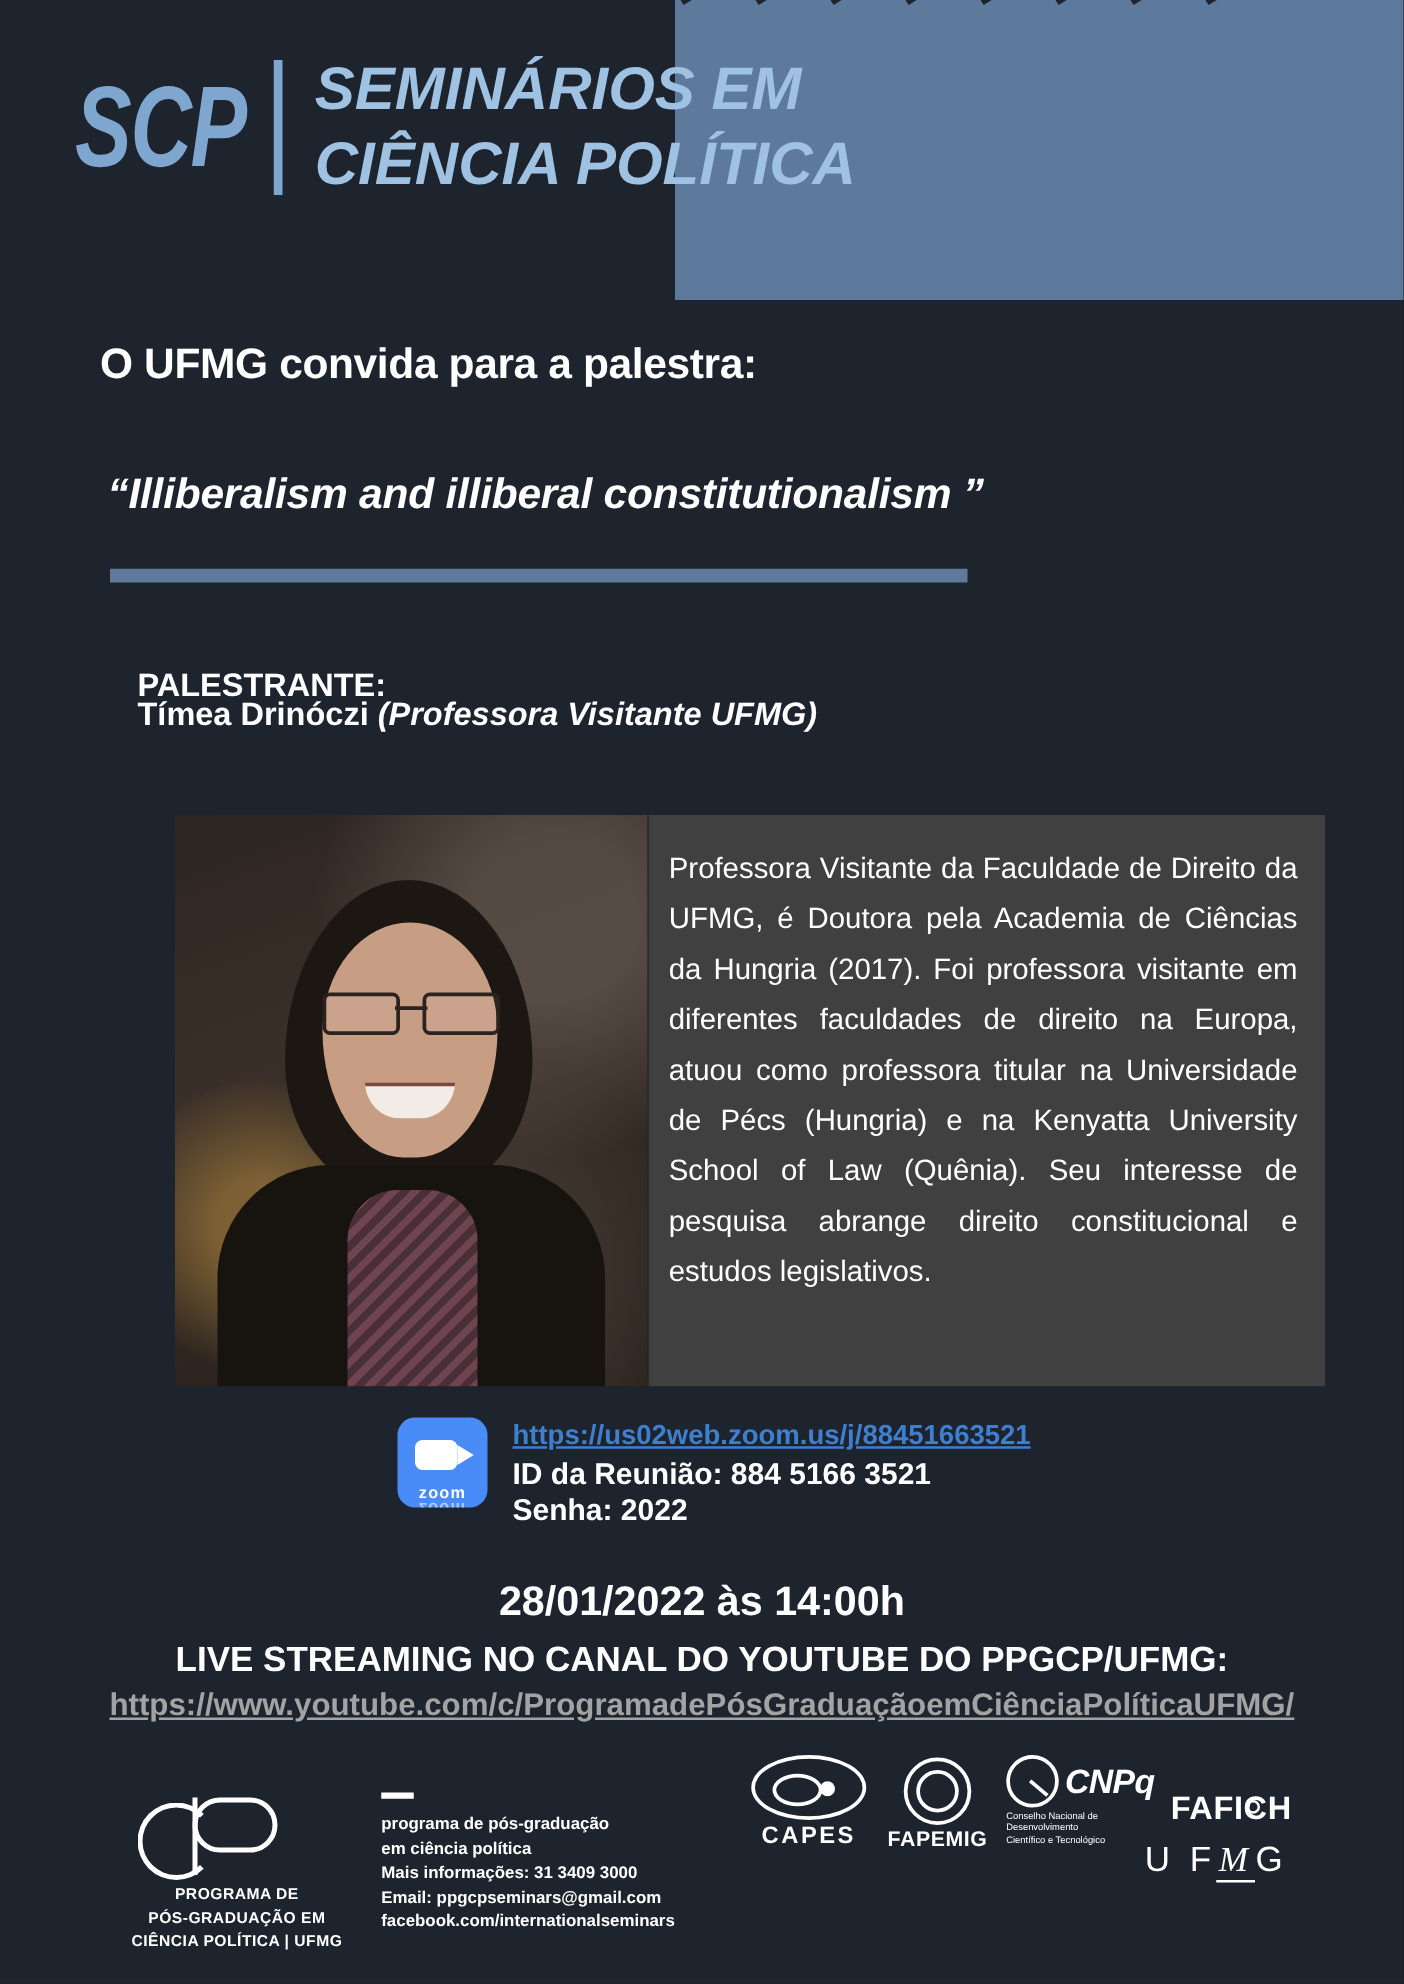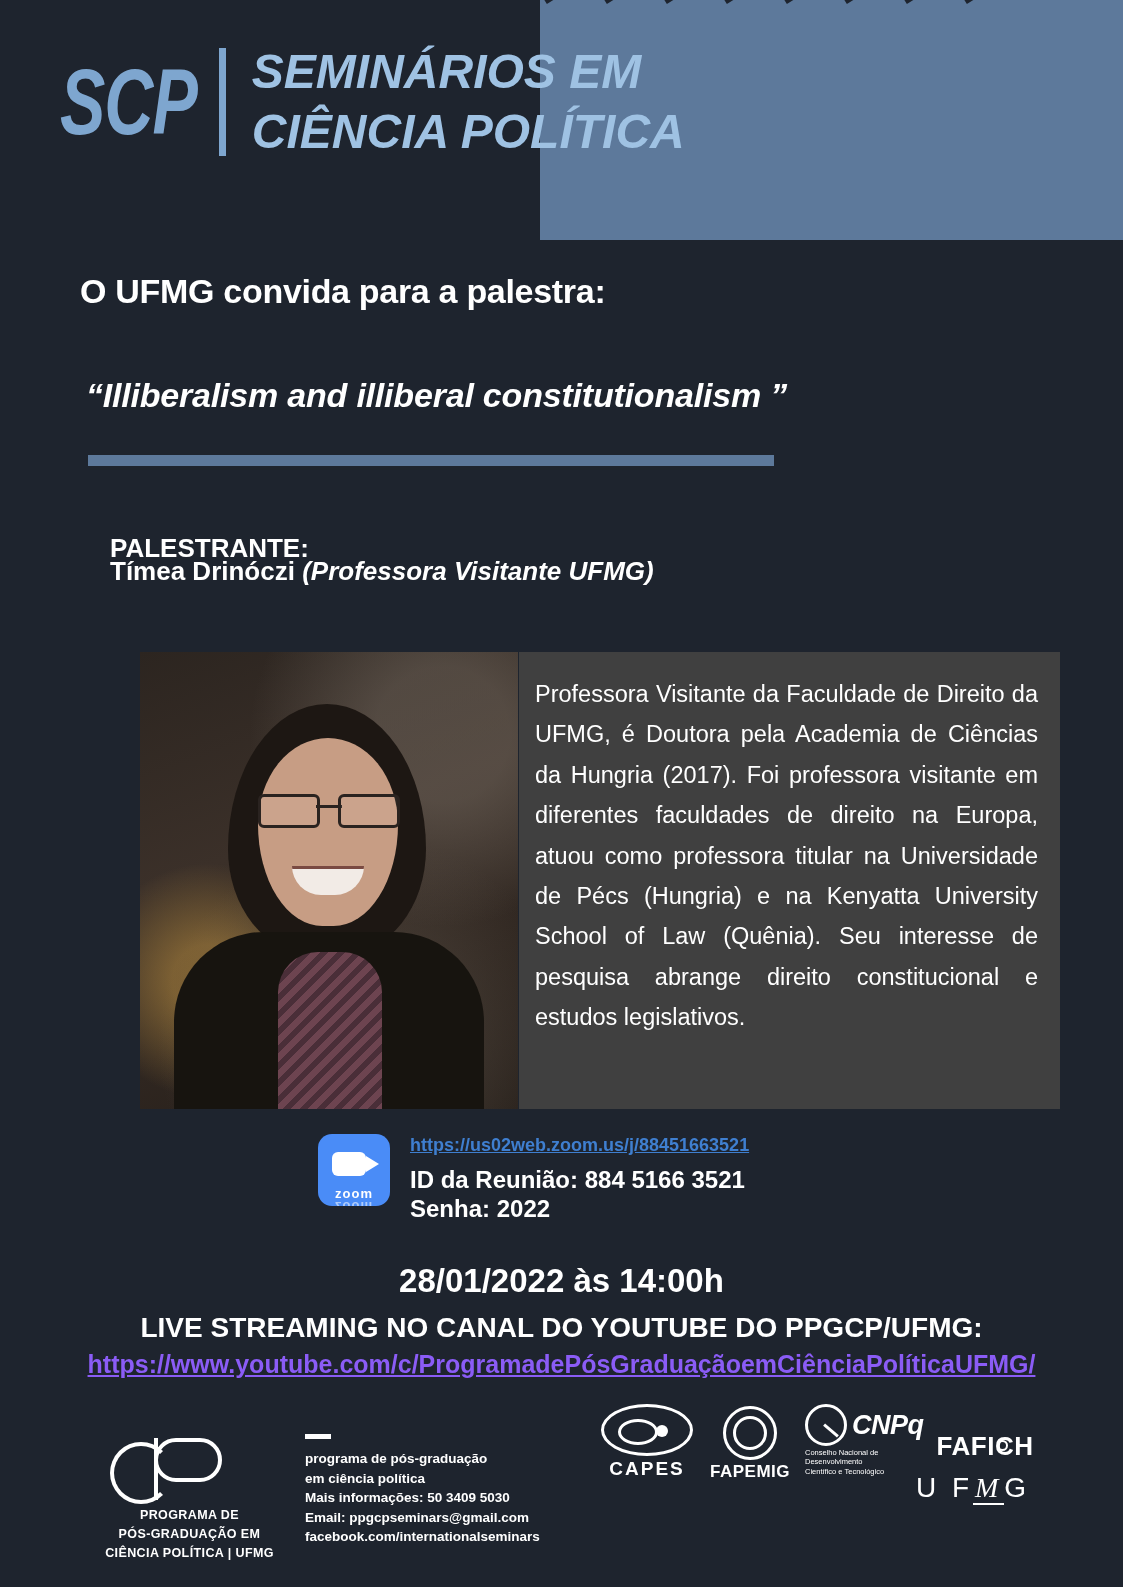--- a/index.html
+++ b/index.html
@@ -244,21 +244,21 @@
     letter-spacing: 1px;
   }
   .zoom-icon .word.flip {
     bottom: -8px;
     transform: scaleY(-1);
     opacity: 0.55;
   }
   .zoom-link {
     position: absolute;
     left: 410px; top: 1135px;
-    font-size: 18px;
+    font-size: 22px;
     font-weight: bold;
     color: #3f7fd0;
     text-decoration: underline;
     text-align: right;
   }
   .zoom-id {
     position: absolute;
     left: 410px; top: 1166px;
     font-size: 24px;
     font-weight: bold;
@@ -286,21 +286,21 @@
     font-size: 28px;
     font-weight: bold;
   }
   .yt-link {
     position: absolute;
     left: 0; top: 1350px;
     width: 1123px;
     text-align: center;
     font-size: 25px;
     font-weight: bold;
-    color: #8b5cf6;
+    color: #a3a3a3;
     text-decoration: underline;
   }
 
   
   .footer {
     position: absolute;
     left: 0; top: 1398px;
     width: 1123px; height: 189px;
   }
   .ppgcp-logo {
@@ -520,21 +520,21 @@
       </div>
       <div class="ppgcp-text">PROGRAMA DE
 PÓS-GRADUAÇÃO EM
 CIÊNCIA POLÍTICA | UFMG</div>
     </div>
 
     <div class="info-block">
       <div class="dash"></div>
       <div class="bold">programa de pós-graduação</div>
       <div class="bold">em ciência política</div>
-      <div class="bold">Mais informações: 50 3409 5030</div>
+      <div class="bold">Mais informações: 31 3409 3000</div>
       <div class="bold">Email: ppgcpseminars@gmail.com</div>
       <div class="bold">facebook.com/internationalseminars</div>
     </div>
 
     <div class="agency capes" style="position:absolute; left:592px; top:6px;">
       <div class="oval"></div>
       <div class="lbl">CAPES</div>
     </div>
 
     <div class="agency fapemig" style="position:absolute; left:700px; top:8px;">

